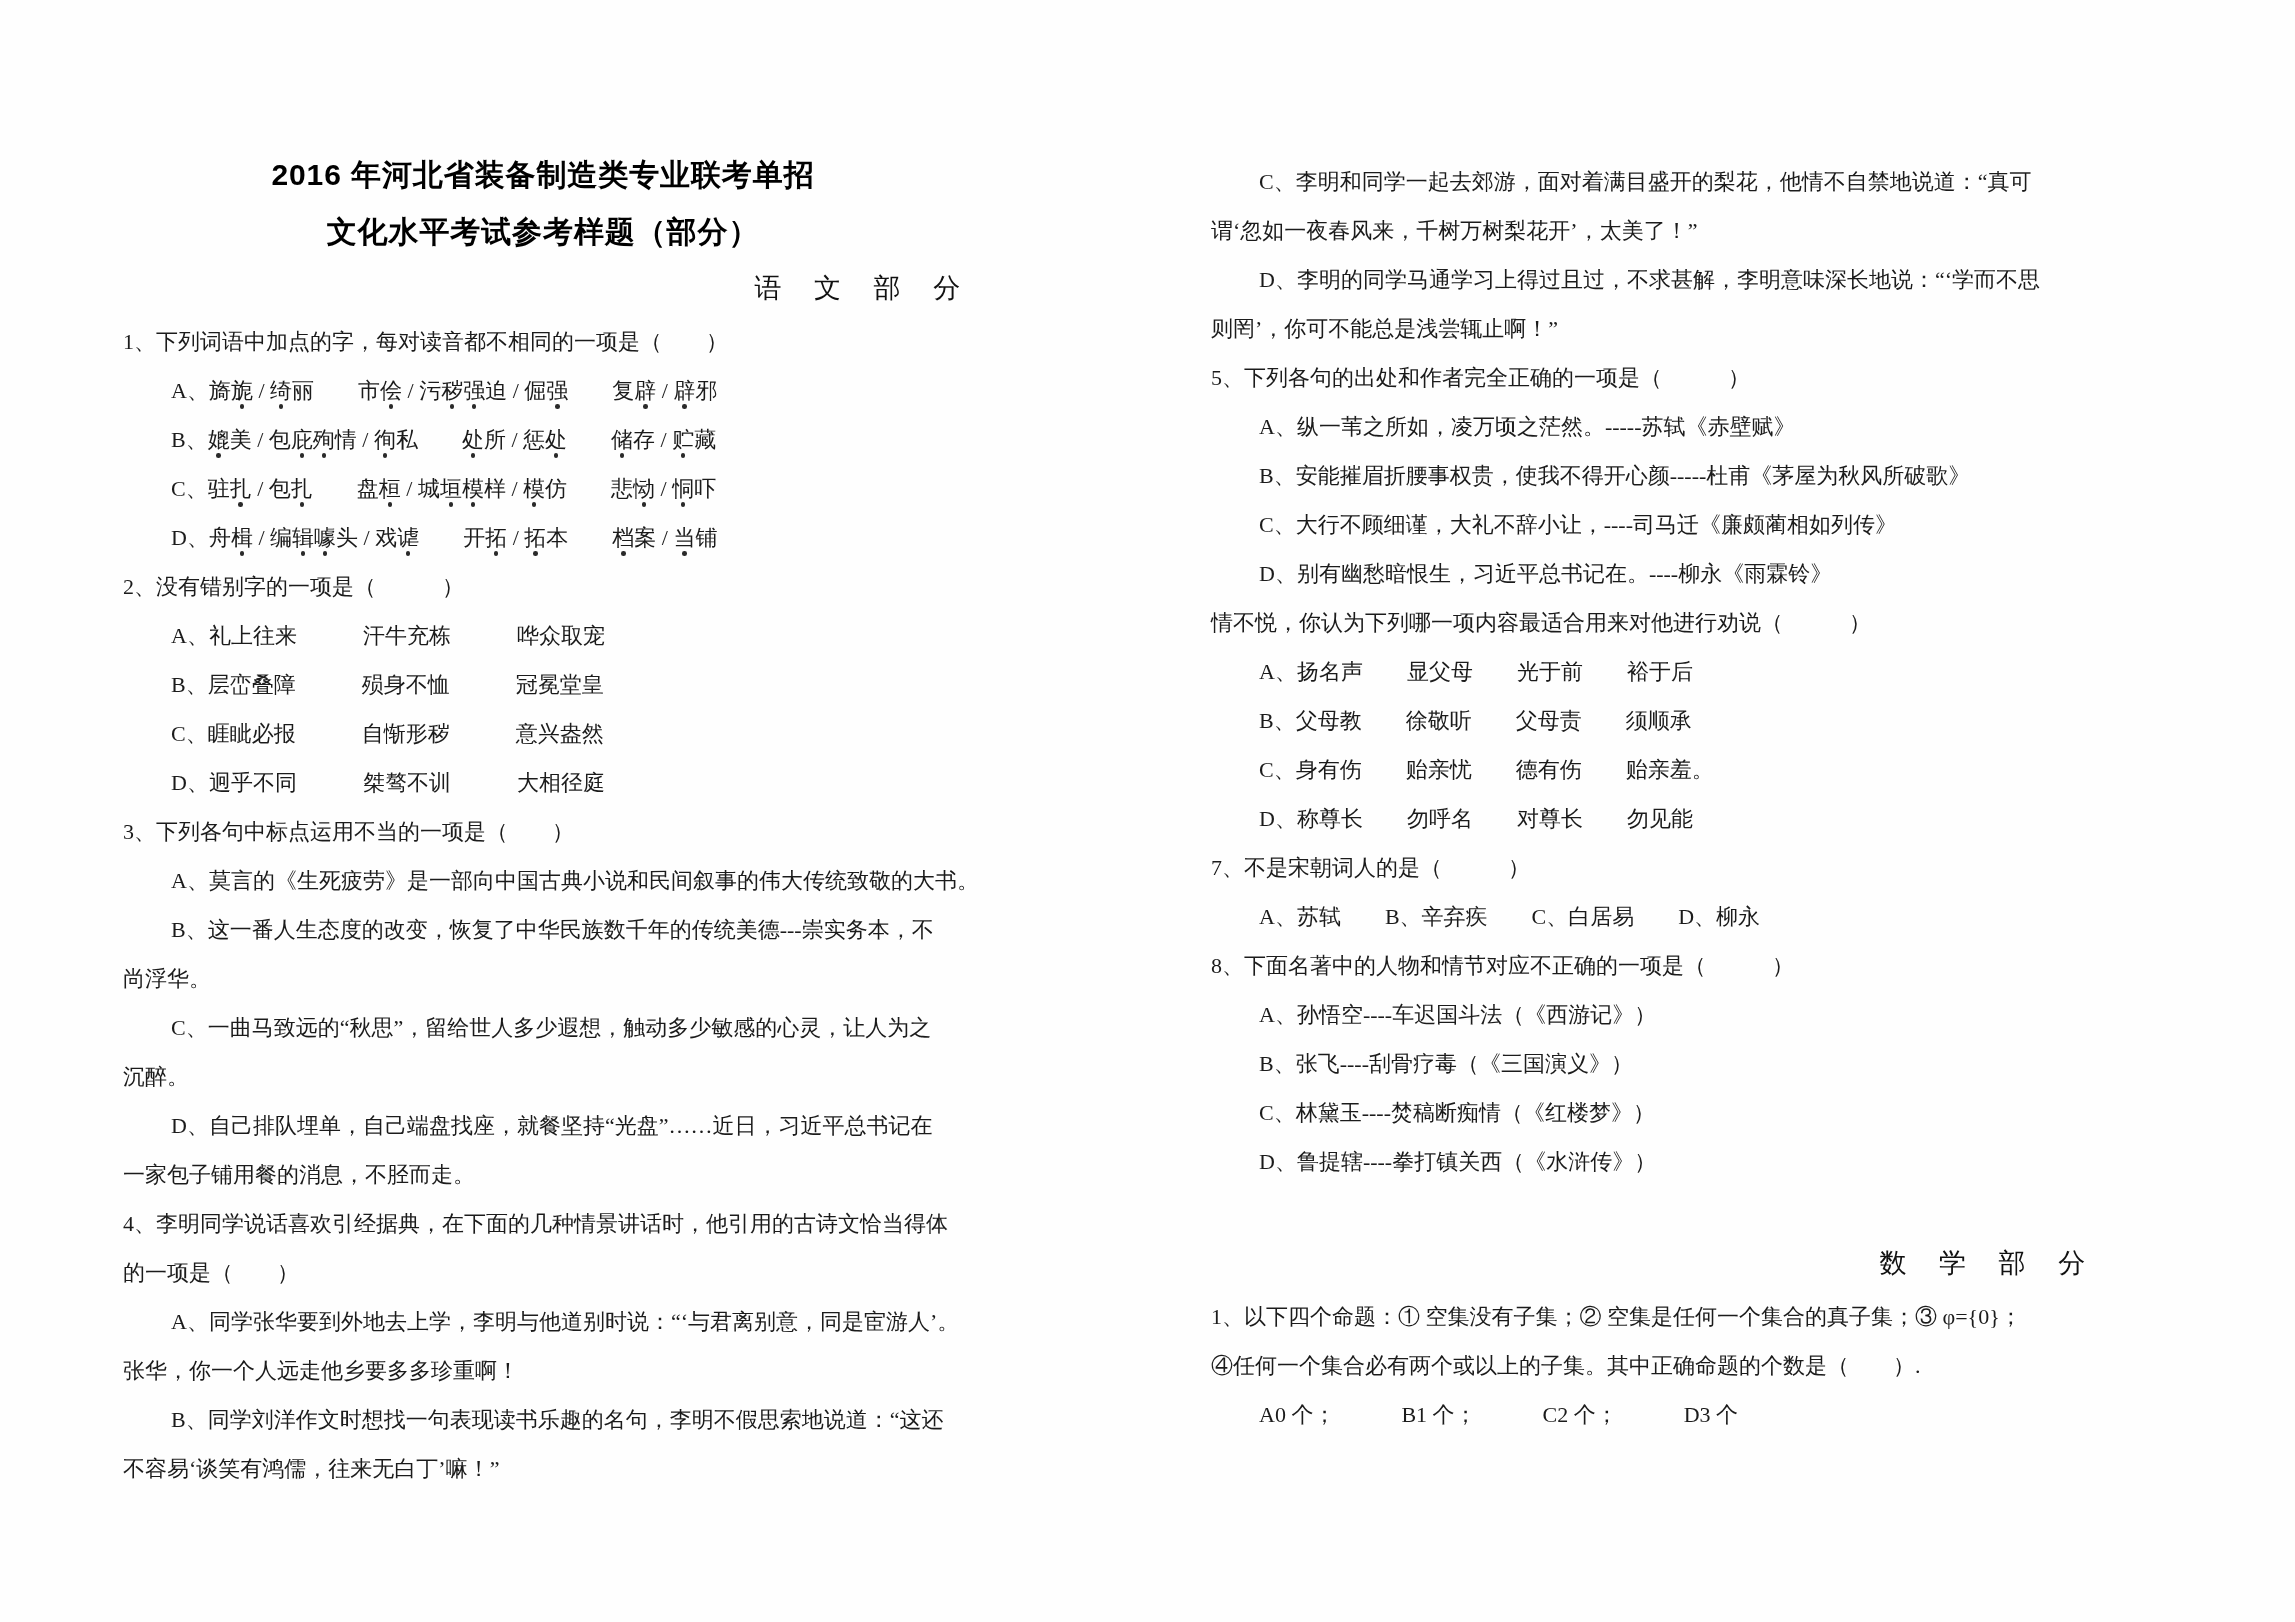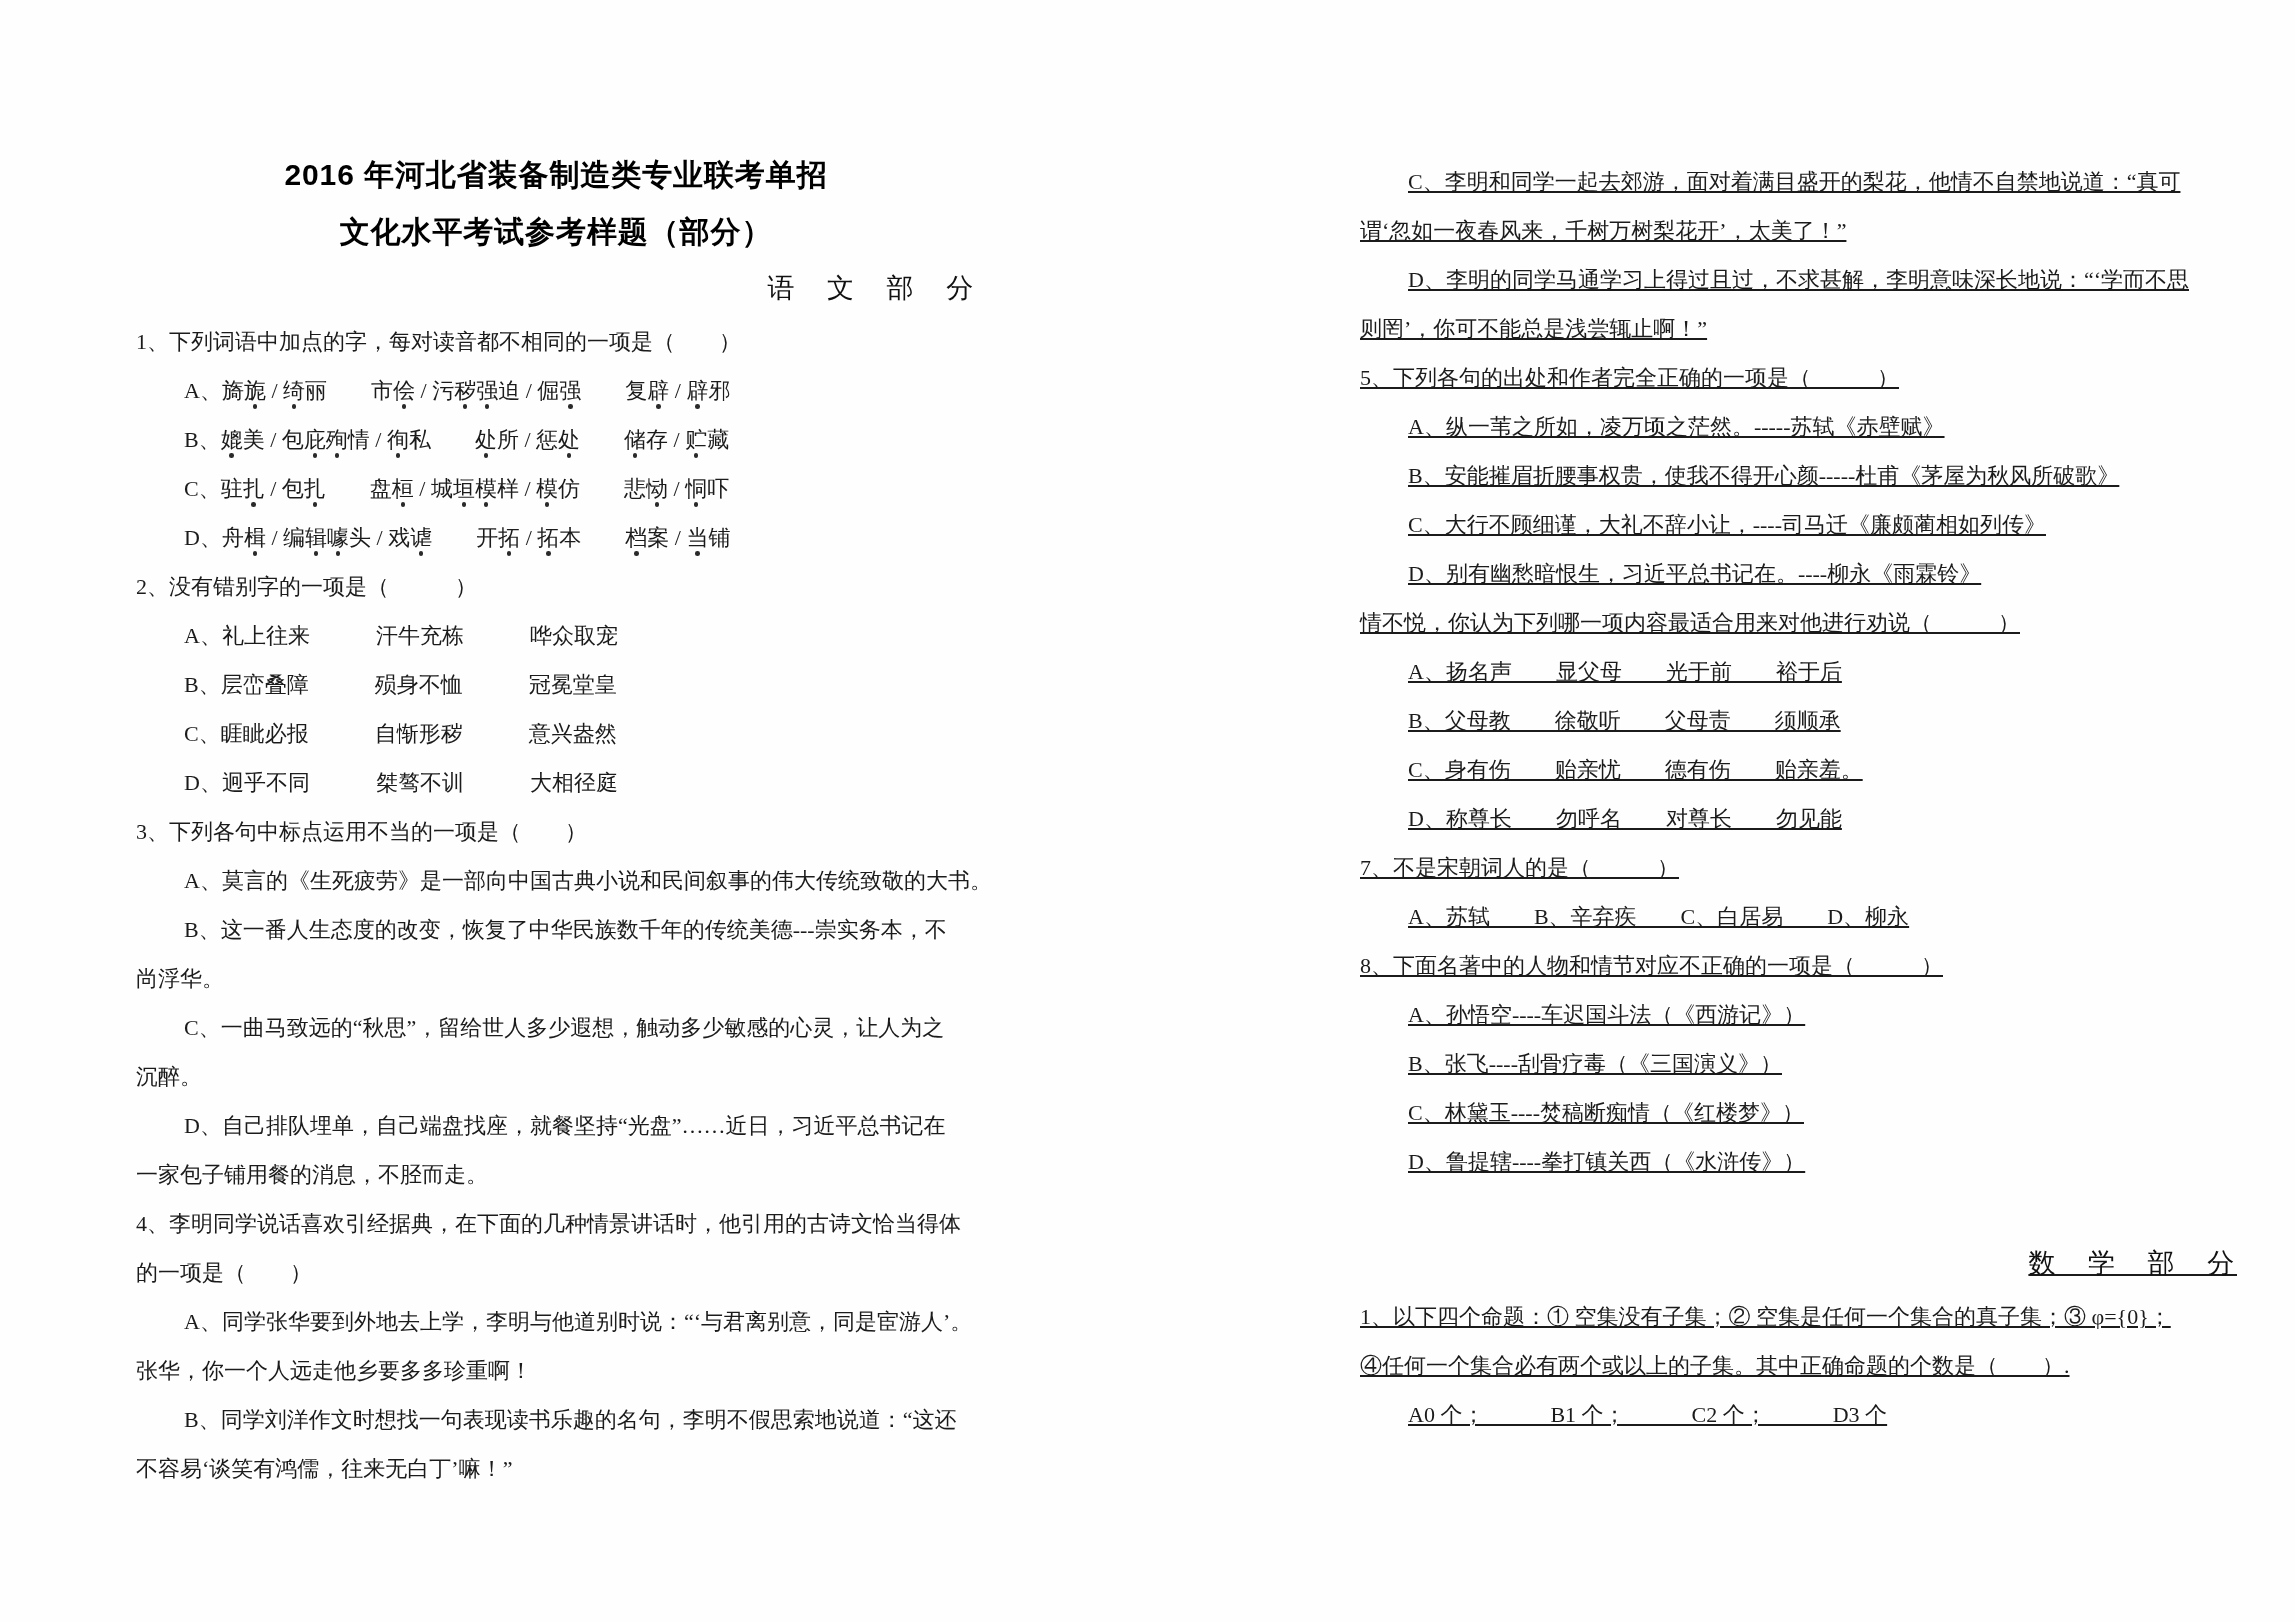--- a/index.html
+++ b/index.html
@@ -9,22 +9,22 @@
     font-family:"Liberation Serif","DejaVu Serif",serif;
   }
   .page {
     position:relative;
     width:2295px; height:1623px;
     background:#fefefe;
     color:#1b1b1b;
     overflow:hidden;
   }
   .column { position:absolute; }
-  .column-left  { left:136px;  top:146px; width:840px; }
-  .column-right { left:1360px; top:157px; width:877px;text-decoration:underline; }
+  .column-left  { left:123px;  top:146px; width:840px; }
+  .column-right { left:1211px; top:157px; width:877px; }
 
   .line {
     height:49px; line-height:49px;
     font-size:22px;
     white-space:nowrap;
   }
   .line-title {
     height:57px; line-height:57px;
     font-size:30px; font-weight:bold;
     text-align:center; letter-spacing:0.9px;

